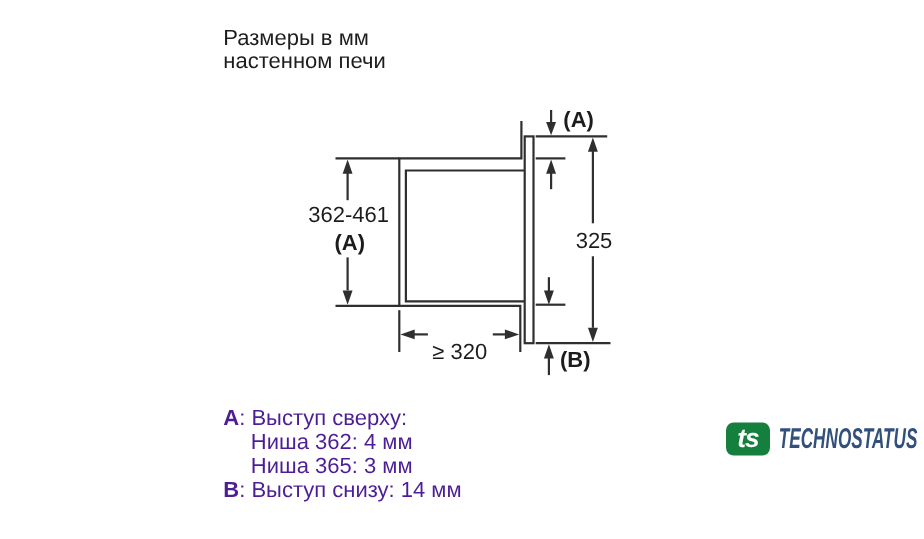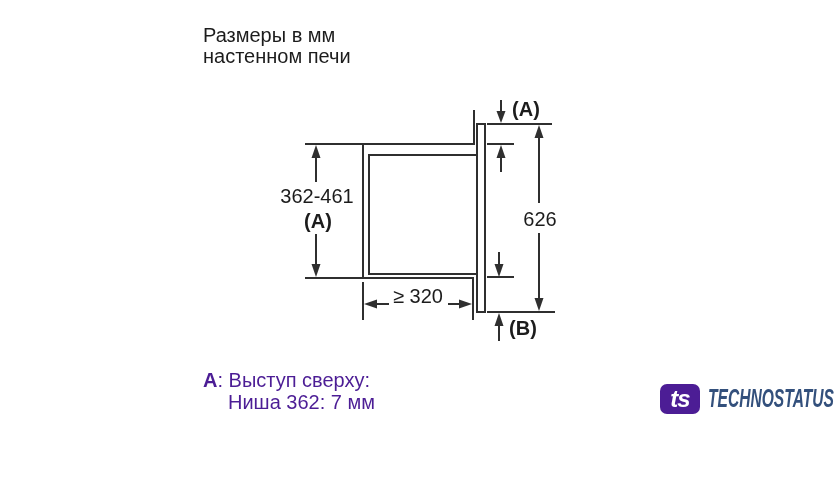--- a/index.html
+++ b/index.html
@@ -49,21 +49,21 @@
   .logo {
     position: absolute;
     left: 660px;
     top: 383px;
     display: flex;
     align-items: center;
   }
   .logo-icon {
     width: 40px;
     height: 30px;
-    background: #4c1d95;
+    background: #15803d;
     border-radius: 7px;
     color: #ffffff;
     font-weight: bold;
     font-style: italic;
     font-size: 24px;
     line-height: 26px;
     display: flex;
     align-items: center;
     justify-content: center;
     letter-spacing: -1px;
@@ -131,28 +131,30 @@
       <polygon points="501,145 496.5,158 505.5,158"></polygon>
       <polygon points="499,277 494.5,264 503.5,264"></polygon>
       <polygon points="499,313 494.5,326 503.5,326"></polygon>
       <polygon points="364,304 377,299.5 377,308.5"></polygon>
       <polygon points="472,304 459,299.5 459,308.5"></polygon>
     </g>
   </svg>
 
   <div class="dim-label" style="left:317px; top:196px;">362-461</div>
   <div class="dim-label bold" style="left:318px; top:221px;">(A)</div>
-  <div class="dim-label" style="left:540px; top:219px;">626</div>
+  <div class="dim-label" style="left:540px; top:219px;">325</div>
   <div class="dim-label bold" style="left:526px; top:109px;">(A)</div>
   <div class="dim-label bold" style="left:523px; top:328px;">(B)</div>
-  <div class="dim-label" style="left:418px; top:296px;">≥ 320</div>
+  <div class="dim-label" style="left:418px; top:320px;">≥ 320</div>
 
   <div class="legend">
     <div class="legend-line"><span class="key">A</span><span>: Выступ сверху:</span></div>
-    <div class="legend-line indent">Ниша 362: 7 мм</div>
+    <div class="legend-line indent">Ниша 362: 4 мм</div>
+    <div class="legend-line indent">Ниша 365: 3 мм</div>
+    <div class="legend-line"><span class="key">B</span><span>: Выступ снизу: 14 мм</span></div>
   </div>
 
   <div class="logo">
     <div class="logo-icon">ts</div>
     <div class="logo-text">TECHNOSTATUS</div>
   </div>
 
 </div>
 
 </body></html>

